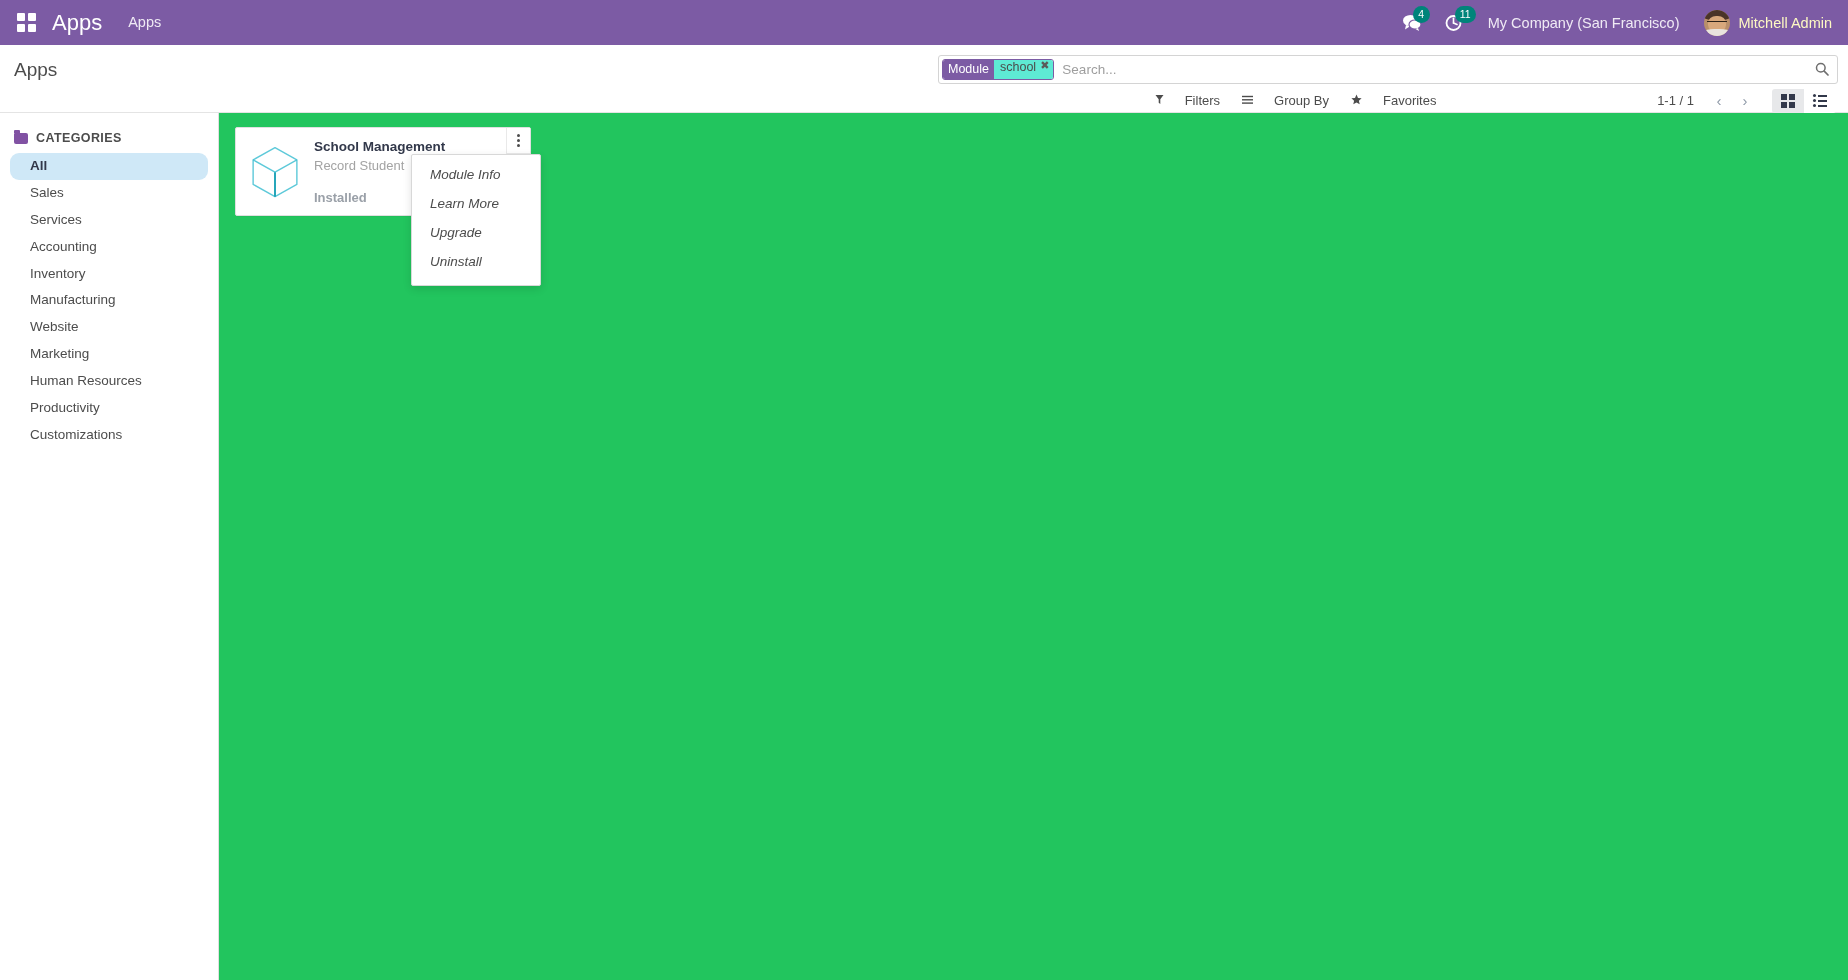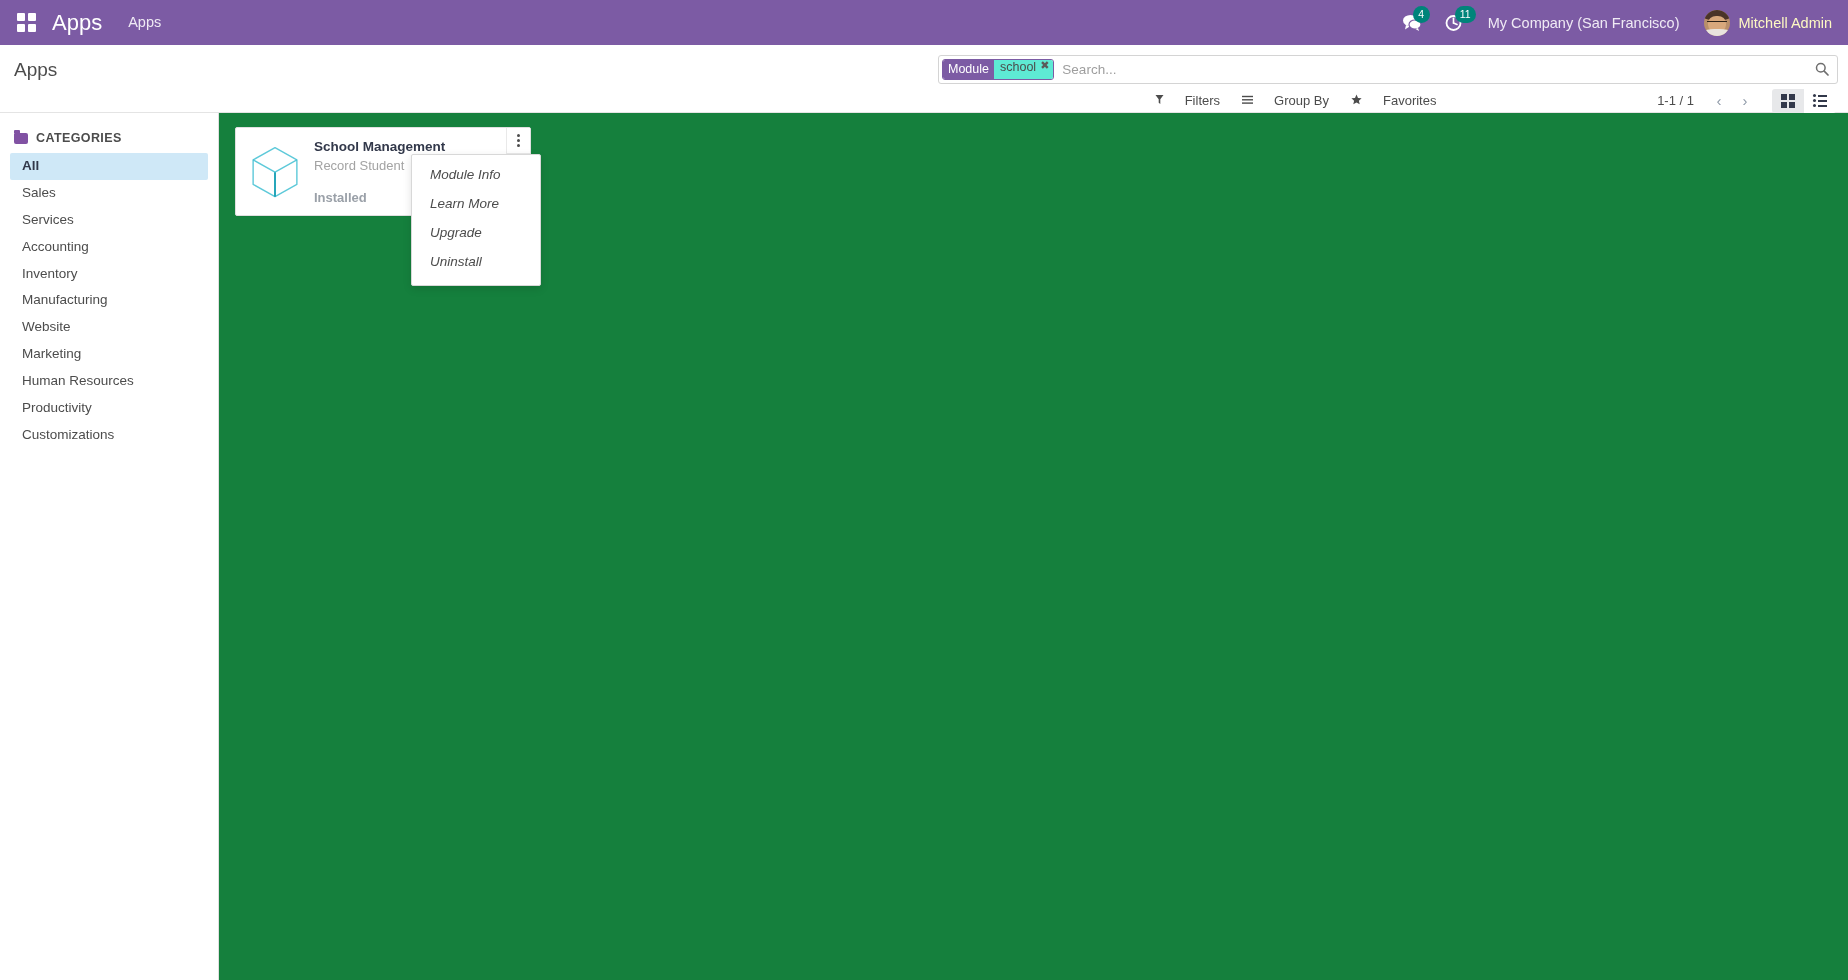--- a/index.html
+++ b/index.html
@@ -279,21 +279,21 @@
   .kanban-glyph i { background: #32384a; display: block; }
   .list-glyph { display:flex; flex-direction: column; gap:2px; width: 14px; }
   .list-glyph span { display:flex; align-items:center; gap:2px; }
   .list-glyph b { width:3px; height:3px; background:#32384a; display:block; border-radius:50%; }
   .list-glyph u { flex:1; height:2px; background:#32384a; display:block; text-decoration:none; }
 
   
   #main-wrap {
     display: flex;
     height: calc(980px - 45px - 68px);
-    background: #15803d;
+    background: #22c55e;
   }
 
   
   #sidebar {
     width: 219px;
     background: #ffffff;
     border-right: 1px solid #dfdfdf;
     padding-top: 18px;
     flex: none;
   }
@@ -316,23 +316,23 @@
   }
   .folder-icon::before {
     content:"";
     position:absolute; left:0; top:-3px; width:6px; height:3px;
     background:#8152a3; border-radius:1px 1px 0 0;
   }
   .side-list { list-style: none; padding: 0 10px 0 10px; }
   .side-item {
     font-size: 13.5px;
     color: #4c4c4c;
-    padding: 5px 0 5px 12px;
-    cursor: pointer;
-    border-radius: 2px;
+    padding: 5px 0 5px 20px;
+    cursor: pointer;
+    border-radius: 9px;
     line-height: 1.25;
   }
   .side-item.active {
     background: #CFE8F7;
     font-weight: bold;
     color: #32384a;
   }
 
   
   #kanban-area {

